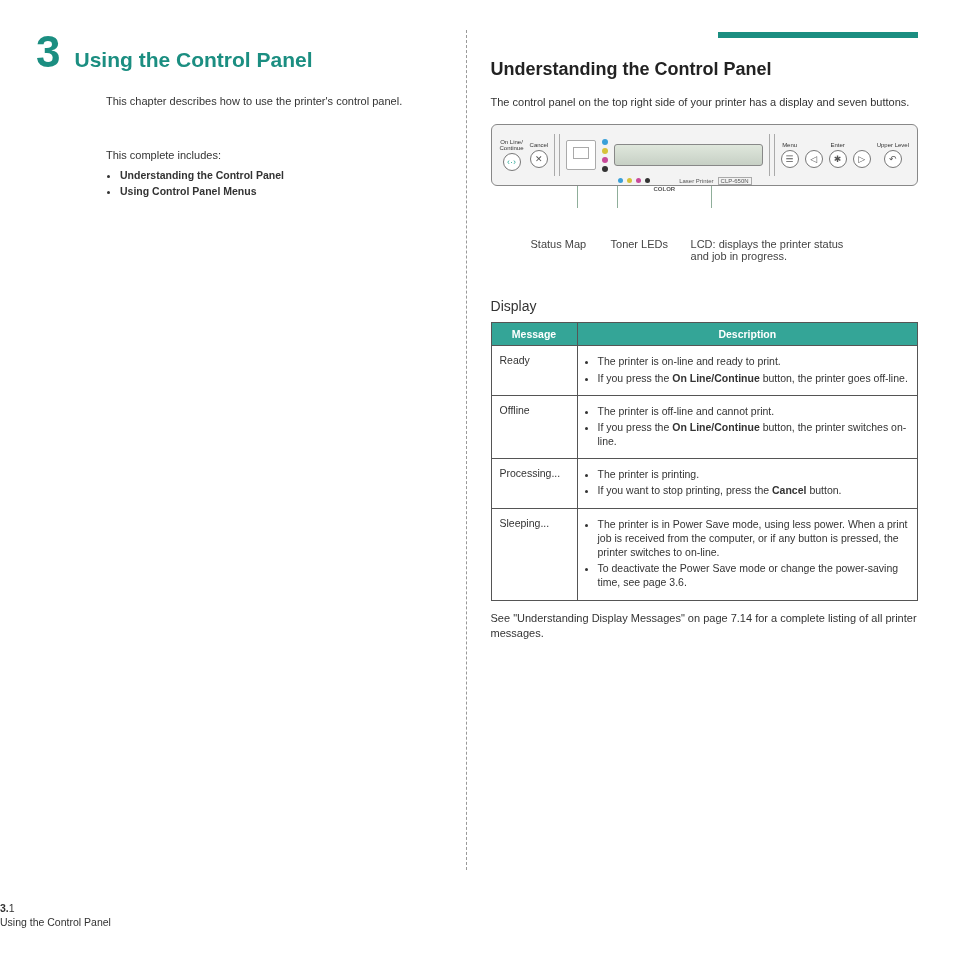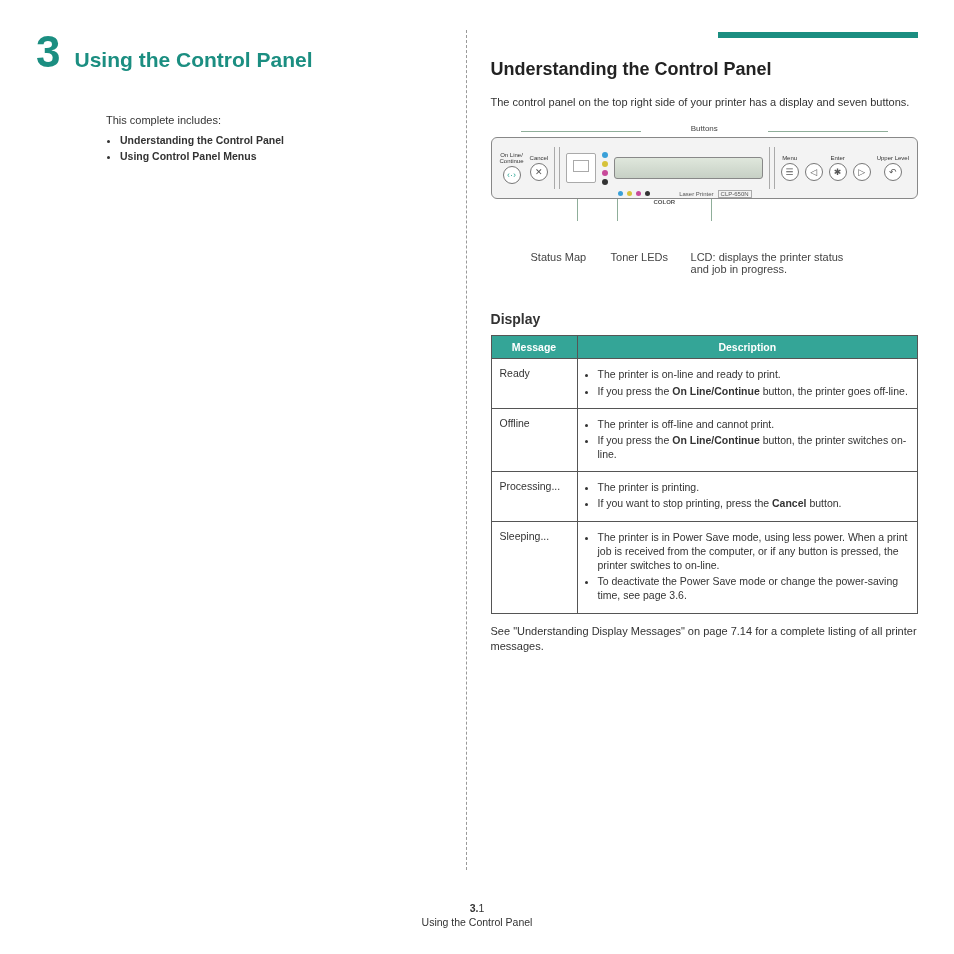--- a/index.html
+++ b/index.html
@@ -127,21 +127,21 @@
   .lcd{
     flex:1;height:22px;border:1px solid #888;border-radius:3px;background:linear-gradient(#dfe7dc,#c7d0c5);
   }
   .model-line{display:flex;gap:4px;align-items:center;font-size:6px;color:#555;position:absolute;left:126px;top:44px;}
   .small-dot{display:inline-block;width:5px;height:5px;border-radius:50%;}
   .diagram-bottom{display:flex; gap:10px; margin-top:26px; font-size:11px; color:#444; padding-left:40px; position:relative;}
   .callout-line{position:absolute; width:1px; background:#8fae9a;}
 
   h3.subsection {
     font-size: 14px;
-    font-weight: bold;
+    font-weight: normal;
     margin-bottom: 8px;
     margin-top: 36px;
   }
   table.display-table {
     width: 100%;
     border-collapse: collapse;
     font-size: 10.5px;
   }
   table.display-table th {
     background: #34a597;
@@ -154,54 +154,54 @@
   table.display-table td {
     border: 1px solid #555;
     padding: 8px 8px;
     vertical-align: top;
   }
   table.display-table td.msg { width: 86px; }
   table.display-table ul { padding-left: 12px; list-style: disc; }
   table.display-table li { margin-bottom: 2px; line-height:1.35;}
   .note-after { font-size: 11px; line-height:1.4; margin-top:10px;}
   .footer {
-    position:absolute; bottom:24px; left:0; right:0; text-align:center;
+    position:absolute; bottom:24px; left:0; right:0; 
     font-size:10.5px; color:#333; line-height:1.4;
   }
   .footer b{font-weight:bold;}
   b{font-weight:bold;margin-top:17px;}
 </style>
 </head>
 <body>
 
 <div class="right-accent"></div>
 
 <div class="columns">
   <div class="col-left">
     <div class="chapter-head">
       <div class="chapter-num">3</div>
       <div class="chapter-title">Using the Control Panel</div>
     </div>
+    <div class="intro">This chapter describes how to use the printer's control panel.</div>
     <div class="includes">
       <span>This complete includes:</span>
       <ul>
         <li>Understanding the Control Panel</li>
         <li>Using Control Panel Menus</li>
       </ul>
     </div>
   </div>
 
   <div class="divider"></div>
 
   <div class="col-right">
     <h2 class="section-title">Understanding the Control Panel</h2>
     <div class="body-text">The control panel on the top right side of your printer has a display and seven buttons.</div>
 
     <div class="diagram-wrap">
-      <div class="diagram-top-label">Buttons</div>
       <div class="panel-box">
 
         <div class="btn-stack">
           <div class="btn-label"><span>On Line/</span><br><span>Continue</span></div>
           <div class="round-btn" style="color:#3a9">‹·›</div>
         </div>
         <div class="btn-stack">
           <div class="btn-label">Cancel</div>
           <div class="round-btn">✕</div>
         </div>

